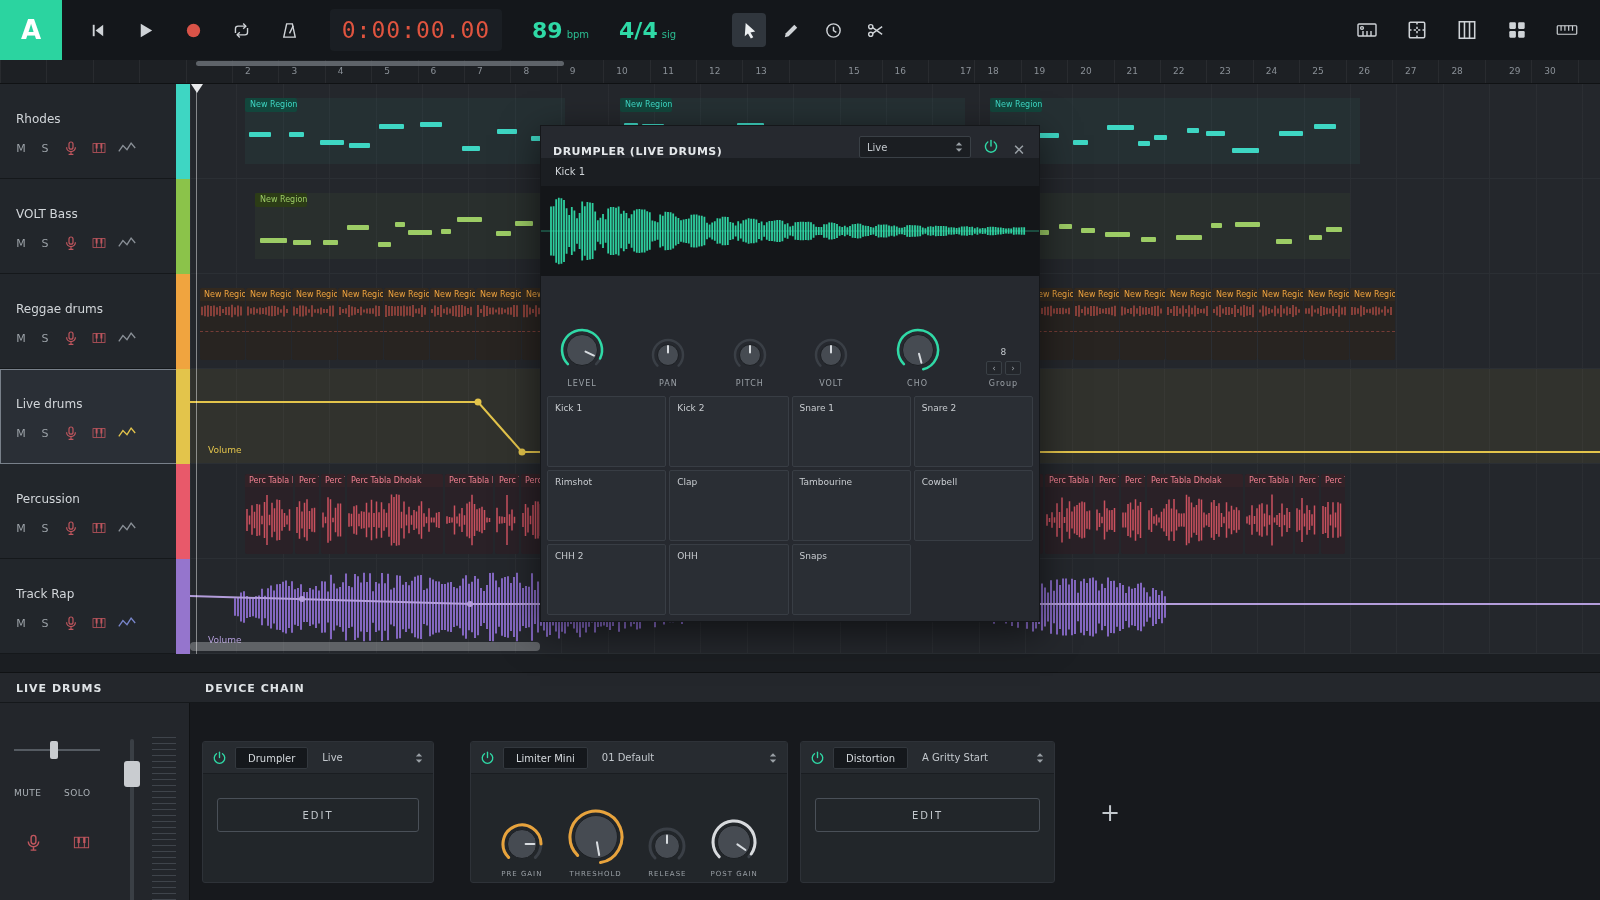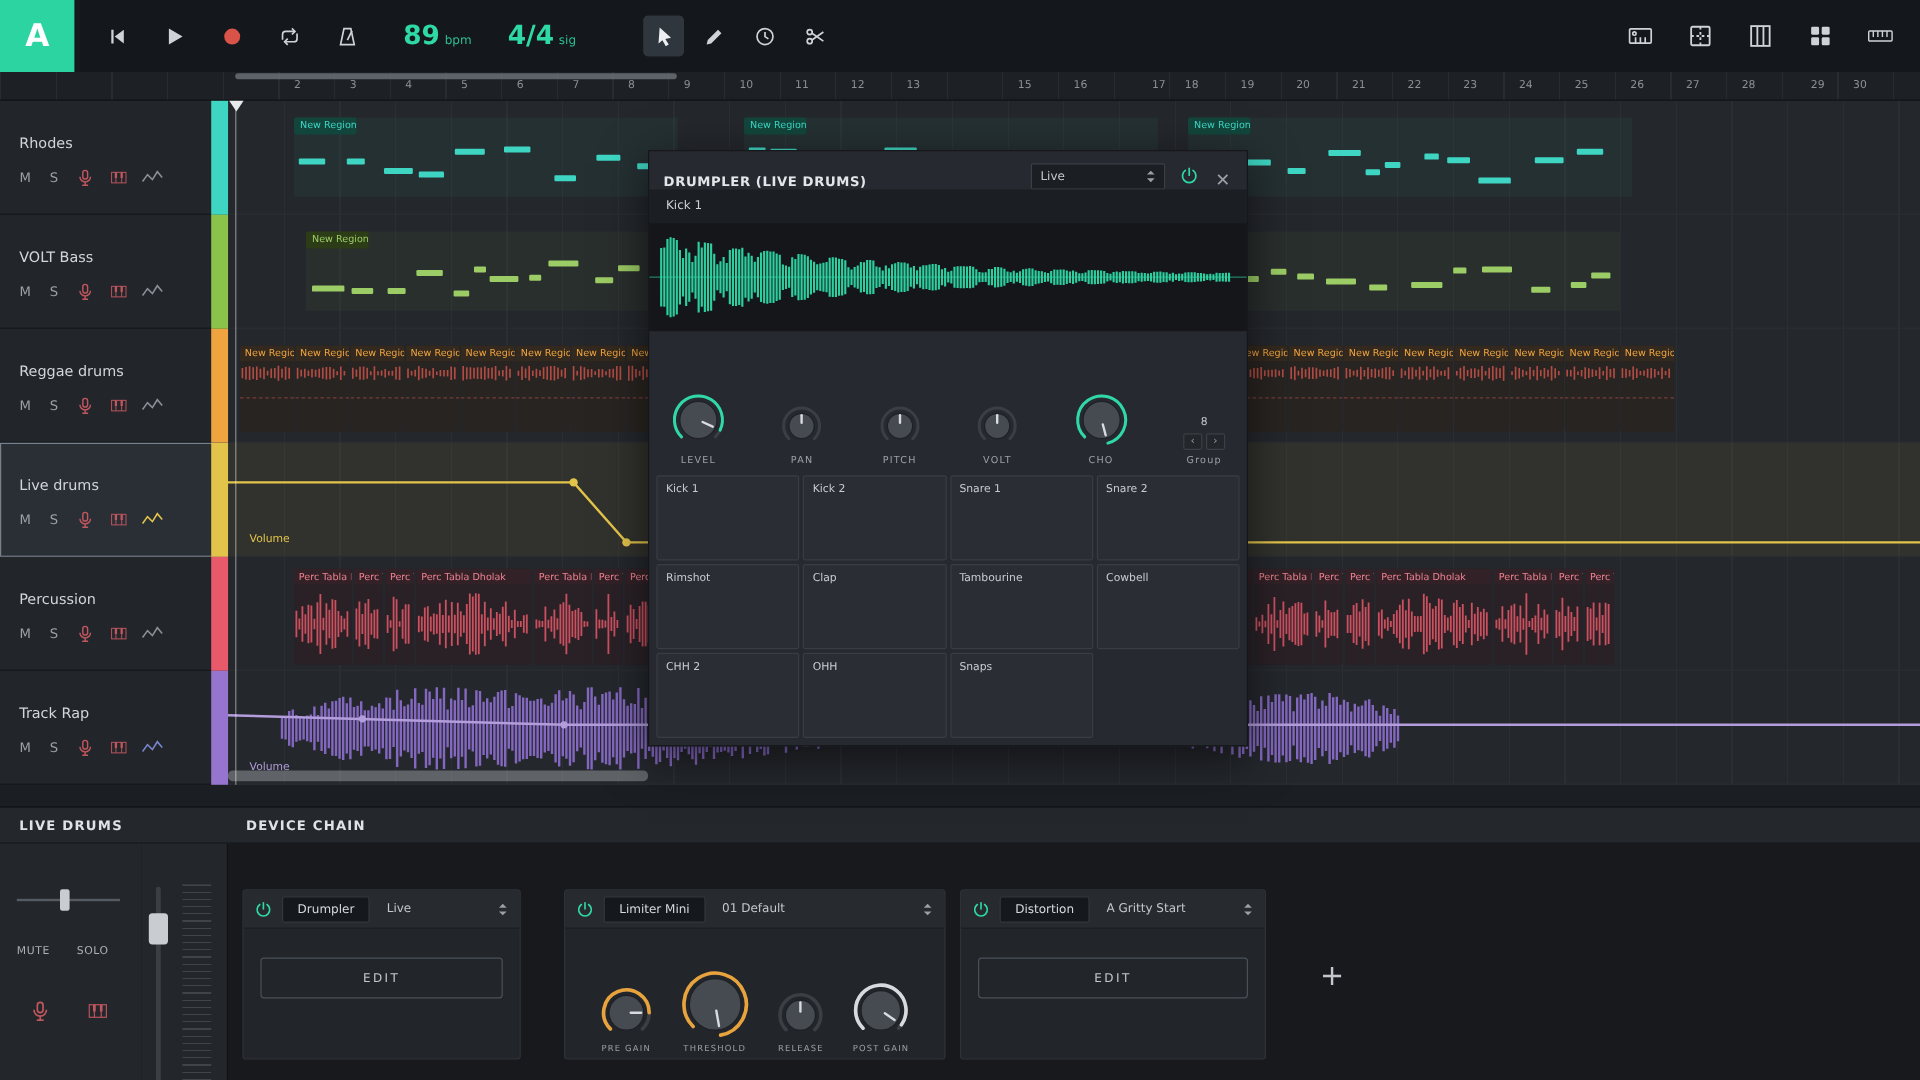--- a/index.html
+++ b/index.html
@@ -148,20 +148,21 @@
             <path d="M9 12l-3 3 3 3"></path>
           </svg>
         </span>
       <span class="tbicon">
           <svg viewBox="0 0 20 20" fill="none" stroke="#cfd3d7" stroke-width="1.5">
             <path d="M7 3h6l3 14H4z"></path>
             <path d="M10 13l4-8"></path>
           </svg>
         </span>
     </div>
+    <div id="timebox">0:00:00.00</div>
     <div class="valgroup">
       <span class="big">89</span>
       <span class="unit">bpm</span>
     </div>
     <div class="valgroup">
       <span class="big">4/4</span>
       <span class="unit">sig</span>
     </div>
     <div id="tools">
       <span class="tbicon active">

